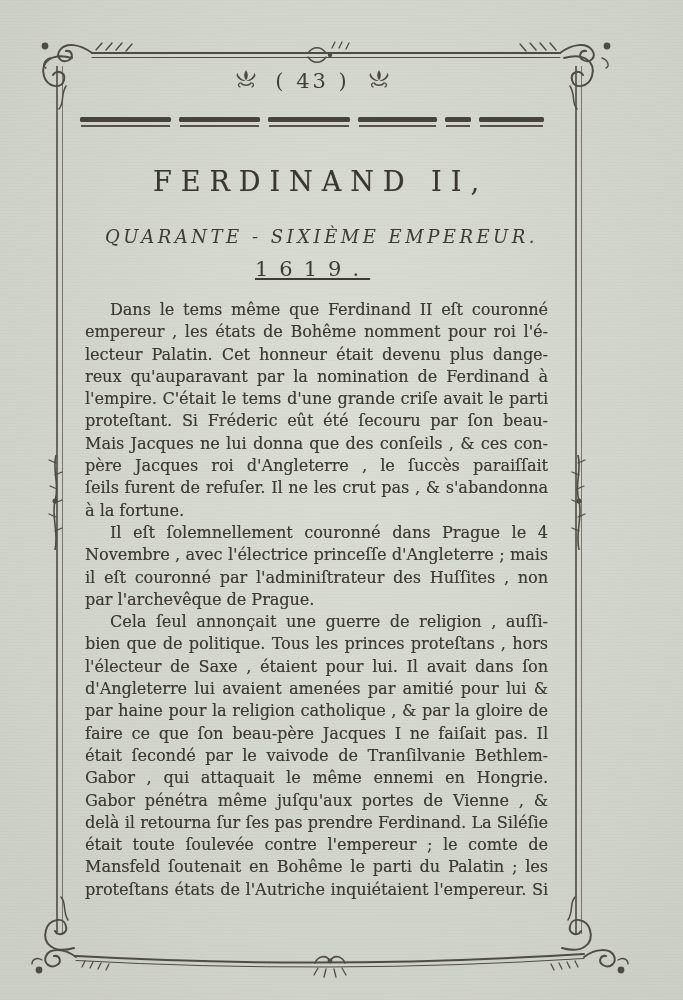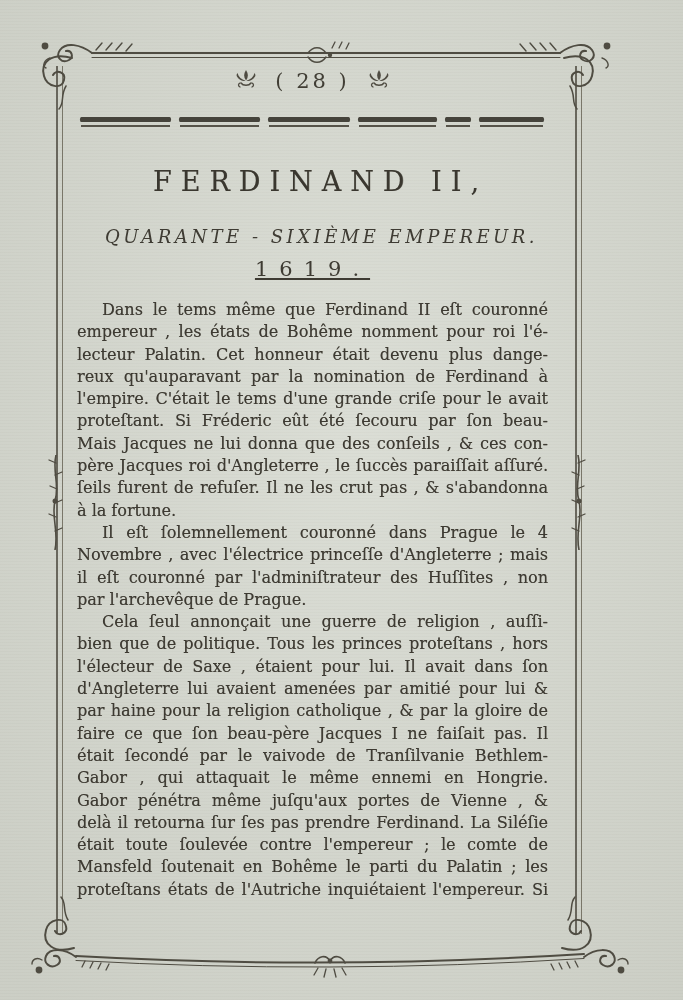--- a/index.html
+++ b/index.html
@@ -74,20 +74,21 @@
   
   .body-text{
     position:absolute;top:299px;left:77px;width:471px;
     font-size:16px;color:#3d3a32;
     text-shadow:0.25px 0.3px 0.35px rgba(55,50,42,.5);
   }
   .tline{
     height:22.3px;line-height:22.3px;overflow:hidden;
     text-align:justify;text-align-last:justify;
     white-space:normal;
+    margin-left:8px;
   }
   .tline.lastline{text-align-last:left;}
   .tline.firstline{text-indent:25px;}
 </style>
 </head>
 <body>
 
 <div class="page">
 
   <div class="orn" style="left:36px;top:36px;">
@@ -180,21 +181,21 @@
   <div class="pagenum-row">
     <span>
       <svg width="24" height="22" viewBox="0 0 24 22">
         <path class="ink-fill" d="M12,2 C9.5,5.5 9.5,9 12,12.5 C14.5,9 14.5,5.5 12,2 Z"></path>
         <path class="ink-fill" d="M3.5,5 C4.5,9 7.5,11.5 11.5,12.8 C9,13.6 4.5,12 2.8,8.2 C2.3,7 2.8,5.8 3.5,5 Z"></path>
         <path class="ink-fill" d="M20.5,5 C19.5,9 16.5,11.5 12.5,12.8 C15,13.6 19.5,12 21.2,8.2 C21.7,7 21.2,5.8 20.5,5 Z"></path>
         <path class="ink-stroke" stroke-width="1.5" d="M7,15 C9,18 15,18 17,15"></path>
         <path class="ink-stroke" stroke-width="1.3" d="M6,15 c-2,1 -2,3 0,4 M18,15 c2,1 2,3 0,4"></path>
       </svg>
     </span>
-    <span class="pagenum">( 28 )</span>
+    <span class="pagenum">( 43 )</span>
     <span>
       <svg width="24" height="22" viewBox="0 0 24 22">
         <path class="ink-fill" d="M12,2 C9.5,5.5 9.5,9 12,12.5 C14.5,9 14.5,5.5 12,2 Z"></path>
         <path class="ink-fill" d="M3.5,5 C4.5,9 7.5,11.5 11.5,12.8 C9,13.6 4.5,12 2.8,8.2 C2.3,7 2.8,5.8 3.5,5 Z"></path>
         <path class="ink-fill" d="M20.5,5 C19.5,9 16.5,11.5 12.5,12.8 C15,13.6 19.5,12 21.2,8.2 C21.7,7 21.2,5.8 20.5,5 Z"></path>
         <path class="ink-stroke" stroke-width="1.5" d="M7,15 C9,18 15,18 17,15"></path>
         <path class="ink-stroke" stroke-width="1.3" d="M6,15 c-2,1 -2,3 0,4 M18,15 c2,1 2,3 0,4"></path>
       </svg>
     </span>
   </div>
@@ -211,21 +212,21 @@
   <h1 class="title">FERDINAND II,</h1>
   <h2 class="subtitle">QUARANTE - SIXIÈME EMPEREUR.</h2>
   <div class="year">1619.</div>
 
   <div class="body-text">
       <div class="para">
         <div class="tline firstline">Dans le tems même que Ferdinand II eſt couronné</div>
         <div class="tline">empereur , les états de Bohême nomment pour roi l'é-</div>
         <div class="tline">lecteur Palatin. Cet honneur était devenu plus dange-</div>
         <div class="tline">reux qu'auparavant par la nomination de Ferdinand à</div>
-        <div class="tline">l'empire. C'était le tems d'une grande criſe pour le avait</div>
+        <div class="tline">l'empire. C'était le tems d'une grande criſe avait le parti</div>
         <div class="tline">proteſtant. Si Fréderic eût été ſecouru par ſon beau-</div>
         <div class="tline">Mais Jacques ne lui donna que des conſeils , &amp; ces con-</div>
         <div class="tline">père Jacques roi d'Angleterre , le ſuccès paraiſſait aſſuré.</div>
         <div class="tline">ſeils furent de refuſer. Il ne les crut pas , &amp; s'abandonna</div>
         <div class="tline lastline">à la fortune.</div>
       </div>
       <div class="para">
         <div class="tline firstline">Il eſt ſolemnellement couronné dans Prague le 4</div>
         <div class="tline">Novembre , avec l'électrice princeſſe d'Angleterre ; mais</div>
         <div class="tline">il eſt couronné par l'adminiſtrateur des Huſſites , non</div>

